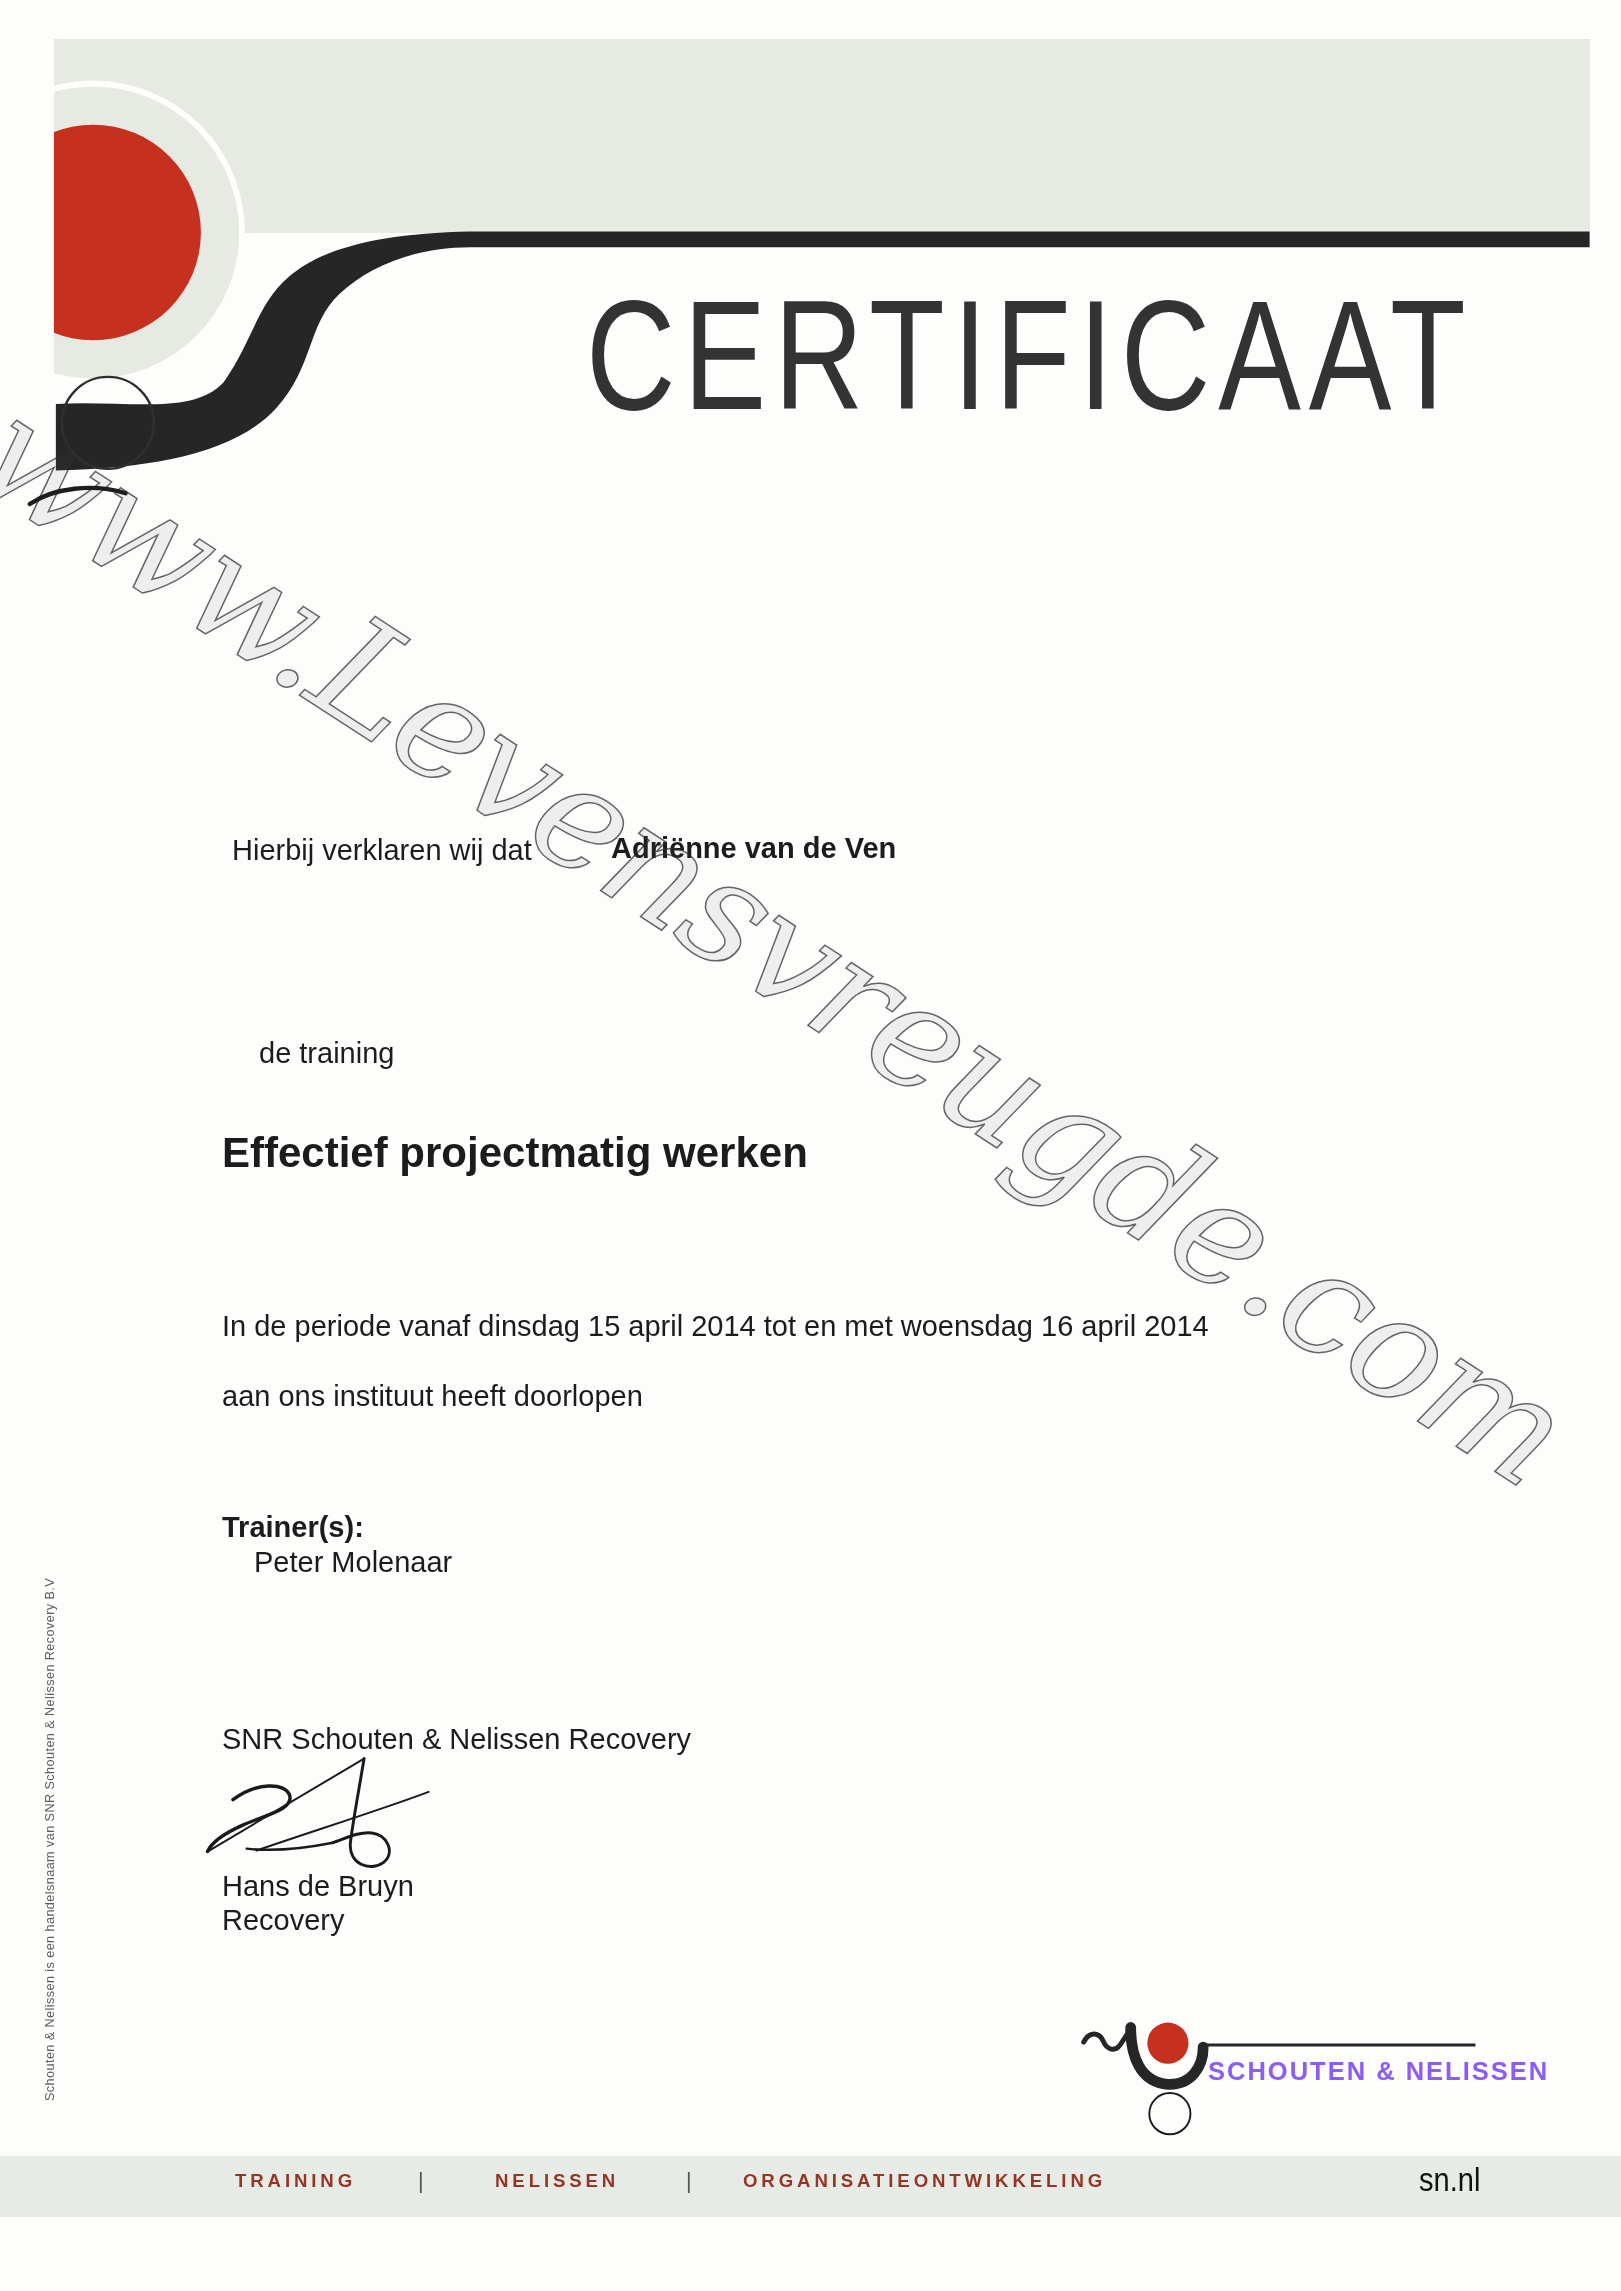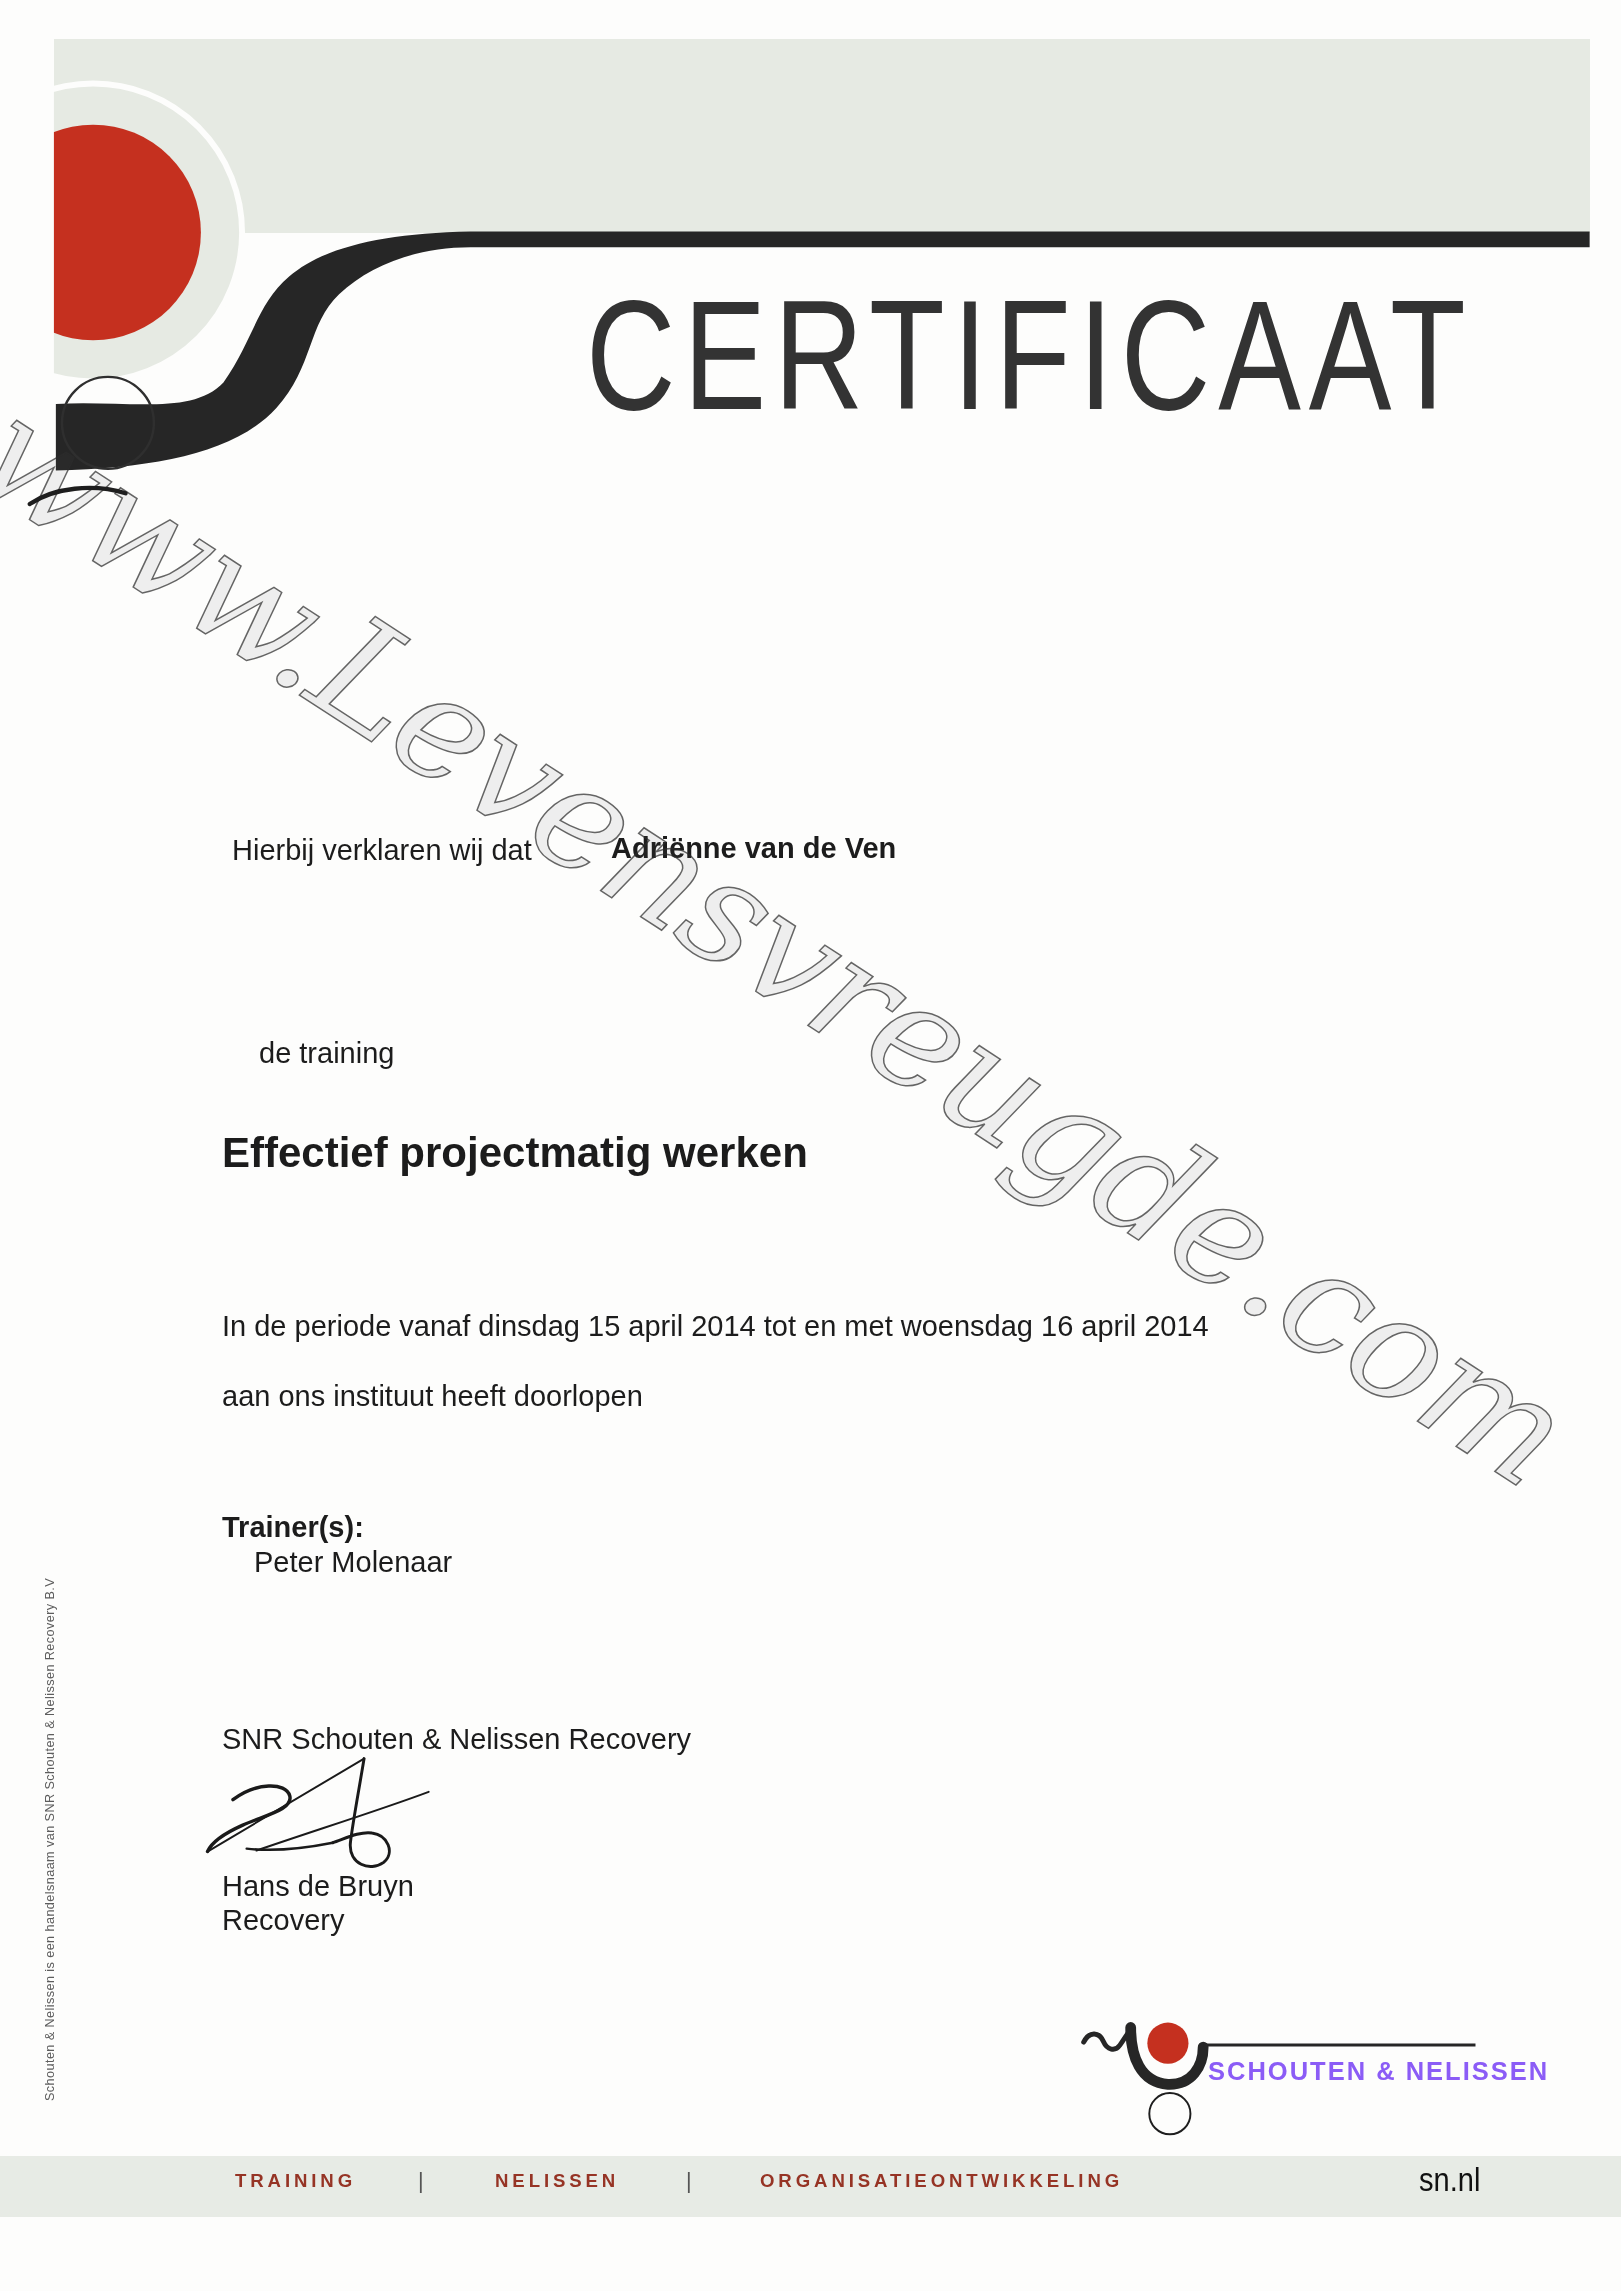--- a/index.html
+++ b/index.html
@@ -64,21 +64,21 @@
     left:1208px; top:2057px;
     font-size:25.5px; font-weight:700; letter-spacing:2px;
     color:#8b5cf6; white-space:nowrap;
   }
 
   
   .footer-bar { left:0; top:2156px; width:1621px; height:61px; background:#e7ebe5; }
   .f-item { top:2170px; font-size:18.6px; font-weight:700; letter-spacing:3.9px; color:#963425; white-space:nowrap; }
   .f-train { left:235px; }
   .f-coach { left:495px; }
-  .f-org   { left:760px; }
+  .f-org   { left:743px; }
   .f-div   { top:2168px; font-size:21.6px; color:#555; font-weight:400; }
   .f-div1  { left:418px; }
   .f-div2  { left:686px; }
   .f-site  {
     left:1419px; top:2161px;
     font-size:33px; color:#111; letter-spacing:0;
     transform:scaleX(.88); transform-origin:left top;
   }
 </style>
 </head>

